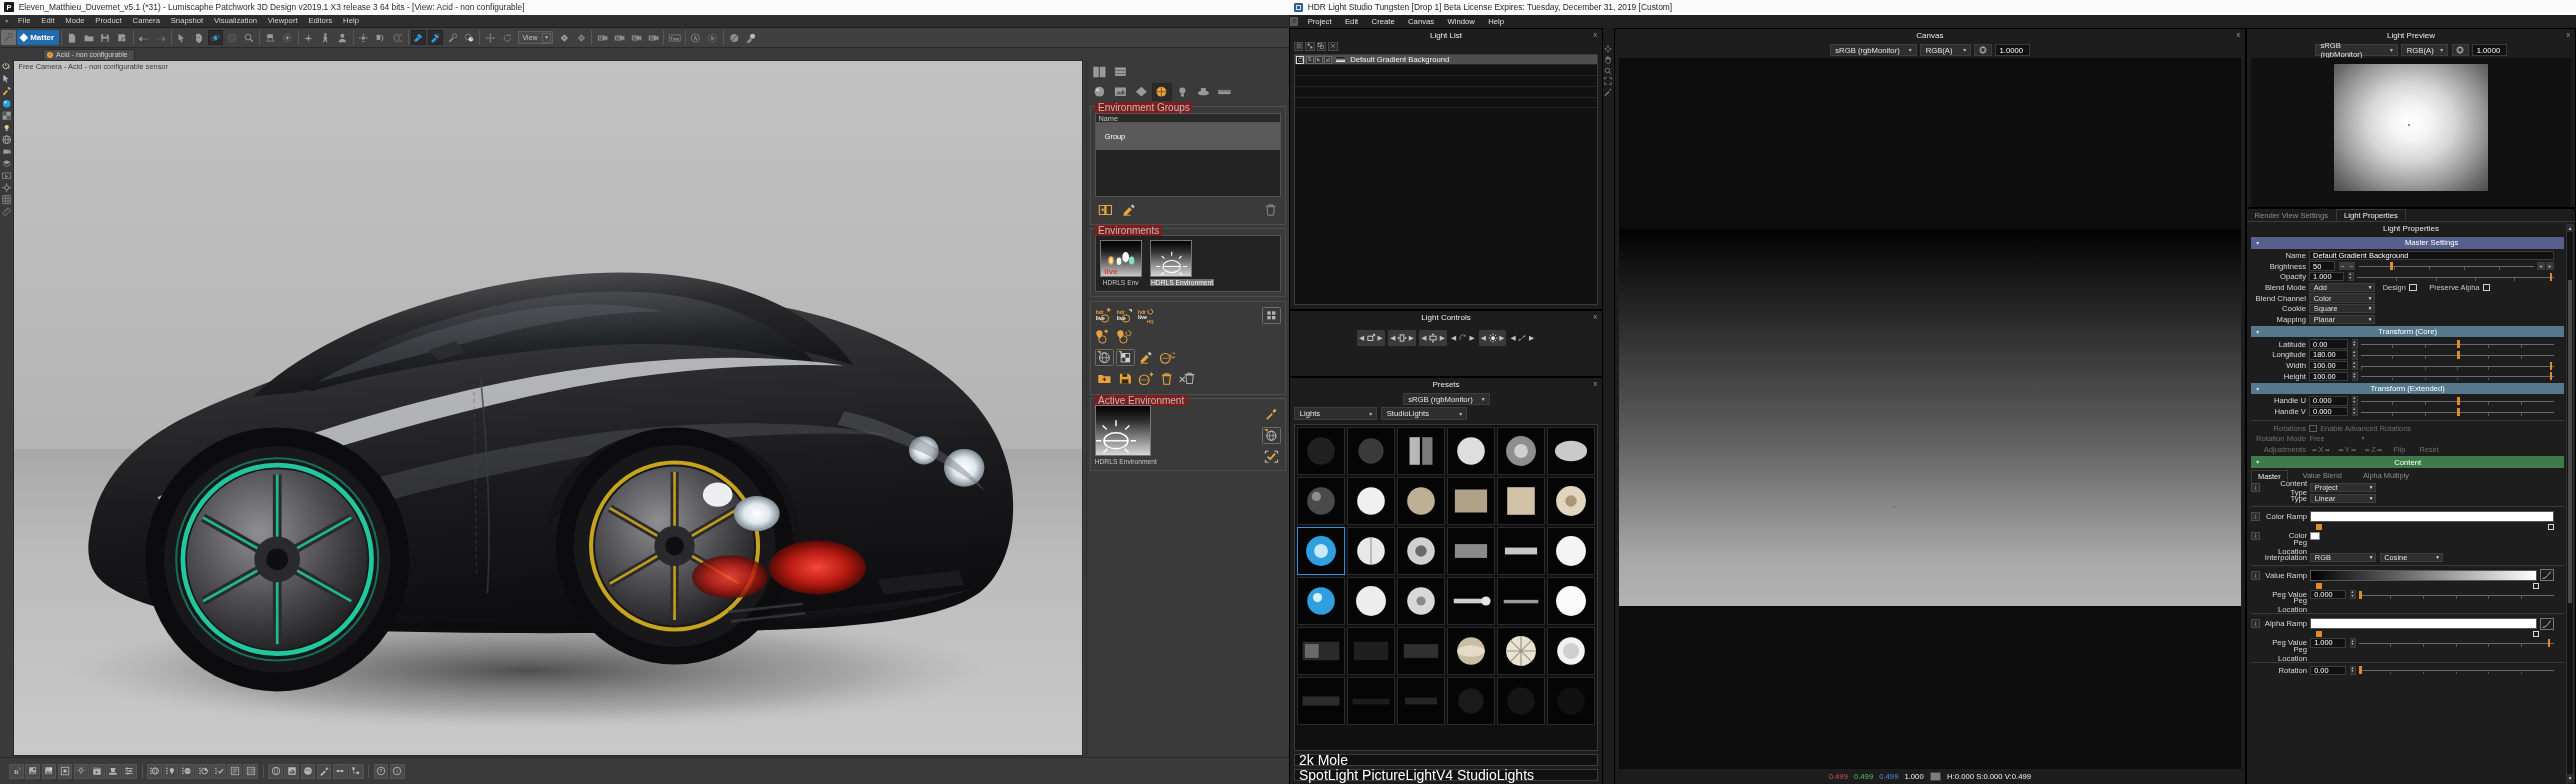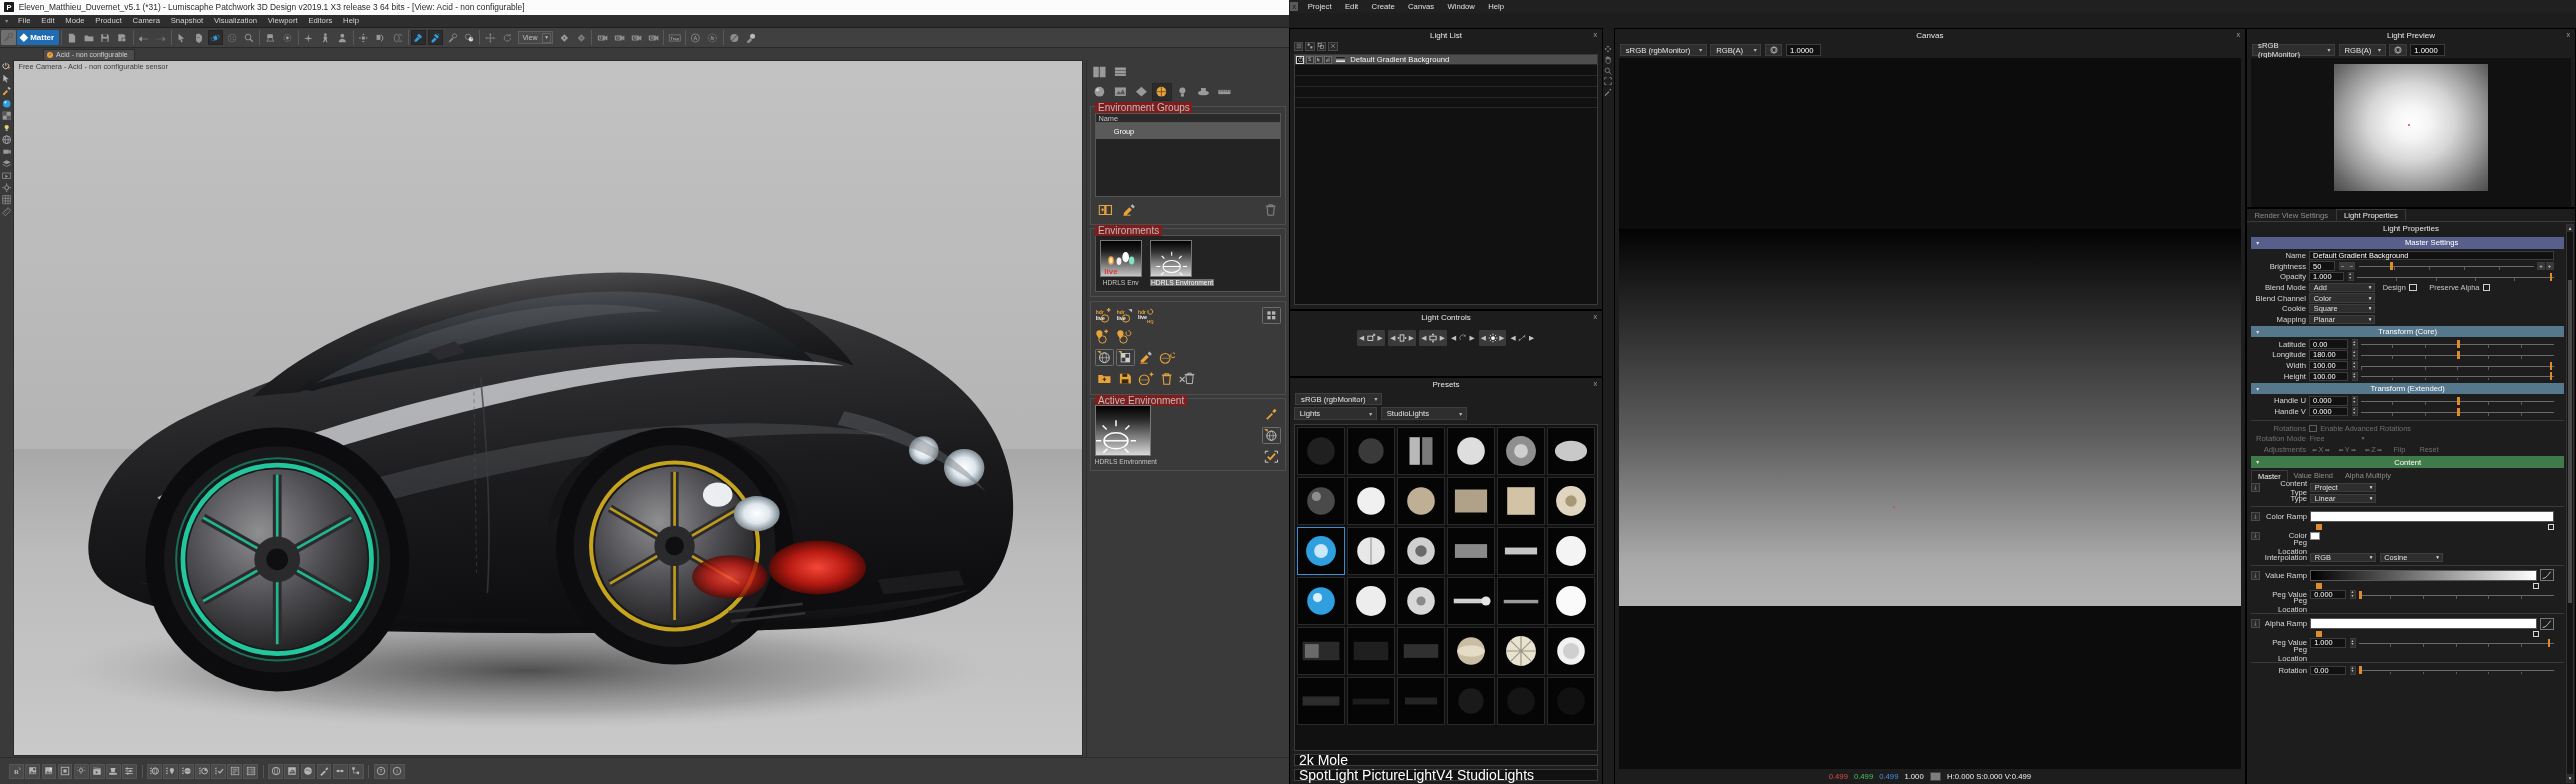--- a/index.html
+++ b/index.html
@@ -48,21 +48,21 @@
 
   
   .pw-rightdock { width:203px; background:#3a3a3a; border-left:0.7px solid #2c2c2c; display:flex; flex-direction:column; padding:1.3px 2.7px 0 2.7px;}
   .dock-iconrow { display:flex; flex-wrap:wrap; gap:1.3px; padding:1.3px 0 2px 0; justify-content:flex-start;}
   .dock-ic { width:19.5px;height:17.4px; display:flex;align-items:center;justify-content:center; border-radius:1.3px;}
   .dock-ic.on { background:#2b2b2b; box-shadow:inset 0 0 0 0.7px #252525;}
   .grpbox { border:0.7px solid #4e4e4e; margin-top:3.4px; padding:6px 4px 4.7px 4px; position:relative;}
   .grpbox > .lg { position:absolute; top:-4.7px; left:4.7px; background:#7f1d1d; padding:0 2.7px; font-size:10px; color:#bdbdbd;}
   .listhdr { height:10px; background:#2a2a2a; border:0.7px solid #555; display:flex; align-items:center; padding-left:2.7px; font-size:7.4px; color:#c6c6c6; }
   .listbody { height:74px; background:#232323; border:0.7px solid #555; border-top:none; }
-  .listrow { height:16px; background:#5a5a5a; color:#fff; font-size:7.4px; display:flex; align-items:center; padding-left:18px; }
+  .listrow { height:27px; background:#5a5a5a; color:#fff; font-size:7.4px; display:flex; align-items:center; padding-left:9px; }
   .btnrow { display:flex; align-items:center; gap:5.4px; padding:4px 1.3px 1.3px 1.3px;}
   .envgrid { background:#232323; border:0.7px solid #555; padding:4px; display:flex; gap:8px; min-height:52px;}
   .envcell { width:auto; text-align:center;}
   .envthumb { width:42px;height:37px; border:0.7px solid #777; position:relative; overflow:hidden;}
   .envname { font-size:6.7px; color:#c6c6c6; margin-top:1.3px; line-height:1.12; }
   .envname.sel { background:#6e6e6e; color:#fff; display:inline-block; padding:0 1.3px;}
   .toolgrid { display:flex; flex-wrap:wrap; gap:2px; padding:2px 0; }
   .toolic { width:19px;height:17px; display:flex;align-items:center;justify-content:center; border-radius:1.3px;}
   .toolic.framed { border:0.7px solid #6d6d6d; }
   .activeenv { display:flex; gap:4px; }
@@ -82,21 +82,21 @@
   .h-menubar { height:13.4px; background:#202020; display:flex; align-items:center; padding-left:1.3px;}
   .h-mgrip { width:8px;height:9.4px;background:#5a5a5a;color:#111;font-size:6px;display:flex;align-items:center;justify-content:center;margin-right:2.7px;}
   .h-menu-item { color:#e0e0e0; font-size:7.7px; padding:1.3px 6.7px;}
 
   .h-body { position:absolute; left:0; top:28px; right:0; bottom:0; display:flex; }
   .h-col { display:flex; flex-direction:column; }
 
   .panel { background:#1d1d1d; border:0.7px solid #000; display:flex; flex-direction:column; position:relative;}
   .panel-hdr { height:12.7px; background:#1d1d1d; display:flex; align-items:center; justify-content:center; position:relative; font-size:8px; color:#e8e8e8;}
   .panel-x { position:absolute; right:4.7px; top:1.3px; font-size:7.4px; color:#9a9a9a;}
-  .ctrlrow { display:flex; align-items:center; gap:3.4px; justify-content:flex-start; padding:2px 5.4px;}
+  .ctrlrow { display:flex; align-items:center; gap:3.4px; justify-content:center; padding:2px 5.4px;}
   .cmbo { height:12.7px; background:#2e2e2e; border:0.7px solid #3e3e3e; display:flex; align-items:center; justify-content:space-between; padding:0 2.7px 0 4.7px; font-size:7.7px; color:#e4e4e4; gap:5.4px;}
   .cmbo .ca { font-size:5.4px; color:#b5b5b5;}
   .numbox { height:12.7px; min-width:35px; background:#111; border:0.7px solid #3c3c3c; color:#fff; font-size:7.7px; display:flex; align-items:center; padding:0 3.4px;}
   .iris { width:17.4px;height:12.7px;background:#2e2e2e;border:0.7px solid #3e3e3e;display:flex;align-items:center;justify-content:center;}
 
   .lightlist-body { flex:1; background:#111; border:0.7px solid #3a3a3a; margin:2.7px 4px 4px 4px; overflow:hidden;}
   .ll-row { height:10.7px; border-bottom:0.7px solid #262626; display:flex; align-items:center; padding-left:1.3px; gap:1.3px;}
   .ll-row.sel { background:#4e4e4e;}
   .ll-btn { width:8px;height:8px; border:0.7px solid #6a6a6a; background:#343434; display:flex;align-items:center;justify-content:center; font-size:4.7px; color:#c4c4c4;}
   .ll-btn.on { background:#111; border-color:#d8d8d8; color:#f0f0f0;}
@@ -150,21 +150,21 @@
   .peg { width:6px;height:6px;border:0.7px solid #d8d8d8;background:#1d1d1d;}
   .peg.on { background:#e08b2a; border-color:#e08b2a;}
   .divline { height:0.7px; background:#3a3a3a; margin:2.7px 10.7px 2.7px 4px;}
   .curvebtn { width:13.4px;height:12px;background:#1d1d1d;border:0.7px solid #777;display:flex;align-items:center;justify-content:center;}
   .dlarrow { width:8.7px;height:8.7px;background:#2b2b2b;border:0.7px solid #4a4a4a;display:flex;align-items:center;justify-content:center;font-size:5.4px;color:#c0c0c0;flex:none;}
   .vscroll { position:absolute; right:1.3px; top:14.8px; bottom:1.3px; width:7.4px; background:#141414; border:0.7px solid #333;}
   .vscroll .thumb { position:absolute; left:0.7px; right:0.7px; top:10%; height:58%; background:#4a4a4a;}
   .vscroll .ar { position:absolute; left:0; right:0; height:7.4px; background:#2c2c2c; color:#ccc; font-size:4.7px; display:flex;align-items:center;justify-content:center;}
 
   .swatch-white { width:10px;height:8.7px;background:#fff;border:0.7px solid #888;}
-  .tinytabs { display:flex; gap:0; padding:0.7px 4px 0 4px;}
+  .tinytabs { display:flex; gap:9px; padding:0.7px 4px 0 4px;}
   .tinytab { font-size:7.4px; padding:1.3px 6px; color:#8e8e8e;}
   .tinytab.act { color:#f2f2f2; background:#1d1d1d; border:0.7px solid #3a3a3a; border-bottom:none;}
   svg { display:block; }
 </style>
 </head>
 <body>
 
 <div class="root">
 
 <div id="pw3d">
@@ -1122,20 +1122,24 @@
           <svg width="10" height="10" viewBox="0 0 16 16" style="font-size:11px">
             <circle cx="8" cy="8" r="6" fill="none" stroke="#b5b5b5" stroke-width="1.4"></circle>
             <text x="8" y="11.5" font-size="8" fill="#b5b5b5" text-anchor="middle">i</text>
           </svg>
         </div>
   </div>
 </div>
 
 <div id="hdrls">
 
+  <div class="h-titlebar">
+    <div class="h-logo"></div>
+    <div class="h-title-text">HDR Light Studio Tungsten [Drop 1] Beta License Expires: Tuesday, December 31, 2019  [Custom]</div>
+  </div>
 
   <div class="h-menubar">
     <div class="h-mgrip">X</div>
     <div class="h-menu-item">Project</div>
     <div class="h-menu-item">Edit</div>
     <div class="h-menu-item">Create</div>
     <div class="h-menu-item">Canvas</div>
     <div class="h-menu-item">Window</div>
     <div class="h-menu-item">Help</div>
   </div>

